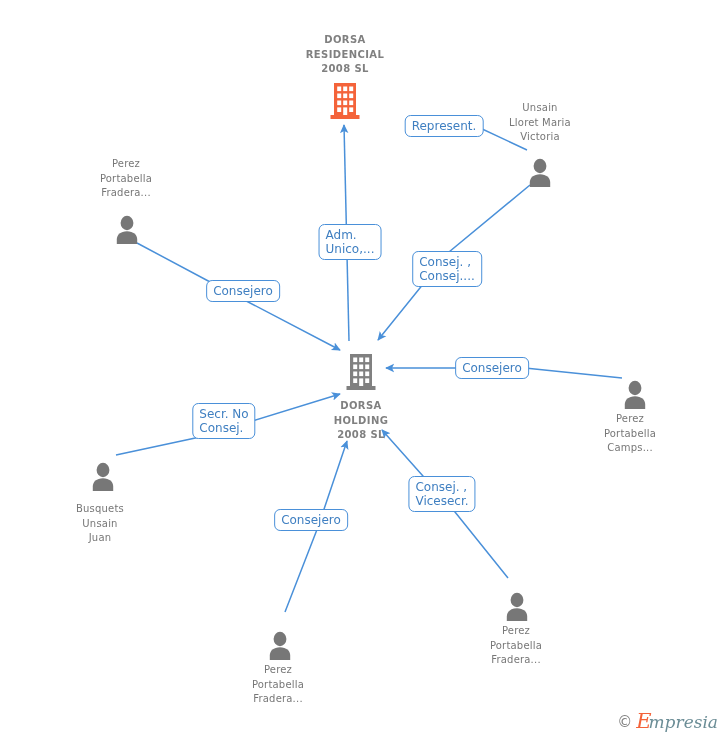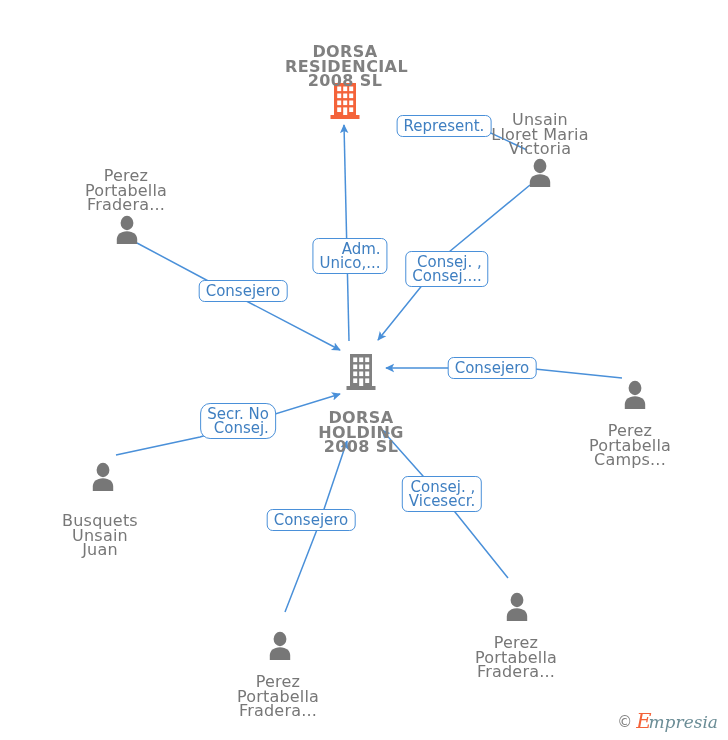--- a/index.html
+++ b/index.html
@@ -24,46 +24,46 @@
     width: 728px;
     height: 740px;
   }
   .node {
     position: absolute;
     text-align: center;
     transform: translate(-50%, 0);
   }
   .node-label {
     color: #777777;
-    font-size: 16px;
+    font-size: 10px;
     line-height: 14.5px;
     letter-spacing: 0.2px;
     white-space: pre-line;
     width: 120px;
-    margin: 12px auto;
+    margin: 0 auto;
   }
   .company-label {
     font-weight: bold;
     color: #808080;
     letter-spacing: 0.4px;
   }
   .icon-wrap {
     display: block;
     margin: 0 auto;
   }
   .badge {
     position: absolute;
     transform: translate(-50%, -50%);
     background: #ffffff;
     border: 1.4px solid #4a90d9;
     border-radius: 6px;
     color: #3f7fc1;
-    font-size: 15px;
+    font-size: 12px;
     line-height: 14px;
-    text-align: right;
+    text-align: left;
     padding: 3px 6px;
     white-space: pre-line;
     box-sizing: border-box;
   }
   .watermark {
     position: absolute;
     right: 10px;
     bottom: 8px;
     display: flex;
     align-items: center;
@@ -222,28 +222,28 @@
           </svg></span>
       </div>
       <div class="node" style="left: 516px; top: 624px;">
         <div class="node-label">Perez
 Portabella
 Fradera...</div>
       </div>
     </div>
 
   <div id="badge-layer">
-      <div class="badge" style="left: 350px; top: 256px;">Adm.
+      <div class="badge" style="left: 350px; top: 242px;">Adm.
 Unico,...</div>
       <div class="badge" style="left: 444px; top: 126px;">Represent.</div>
       <div class="badge" style="left: 447px; top: 269px;">Consej. ,
 Consej....</div>
       <div class="badge" style="left: 243px; top: 291px;">Consejero</div>
       <div class="badge" style="left: 492px; top: 368px;">Consejero</div>
-      <div class="badge" style="left: 238px; top: 421px; border-radius: 10px;">Secr.  No
+      <div class="badge" style="left: 224px; top: 421px;">Secr.  No
 Consej.</div>
       <div class="badge" style="left: 311px; top: 520px;">Consejero</div>
       <div class="badge" style="left: 442px; top: 494px;">Consej. ,
 Vicesecr.</div>
     </div>
 
   <div class="watermark">
     <span class="wm-c">©</span>
     <span><span class="wm-e">E</span><span class="wm-rest">mpresia</span></span>
   </div>

